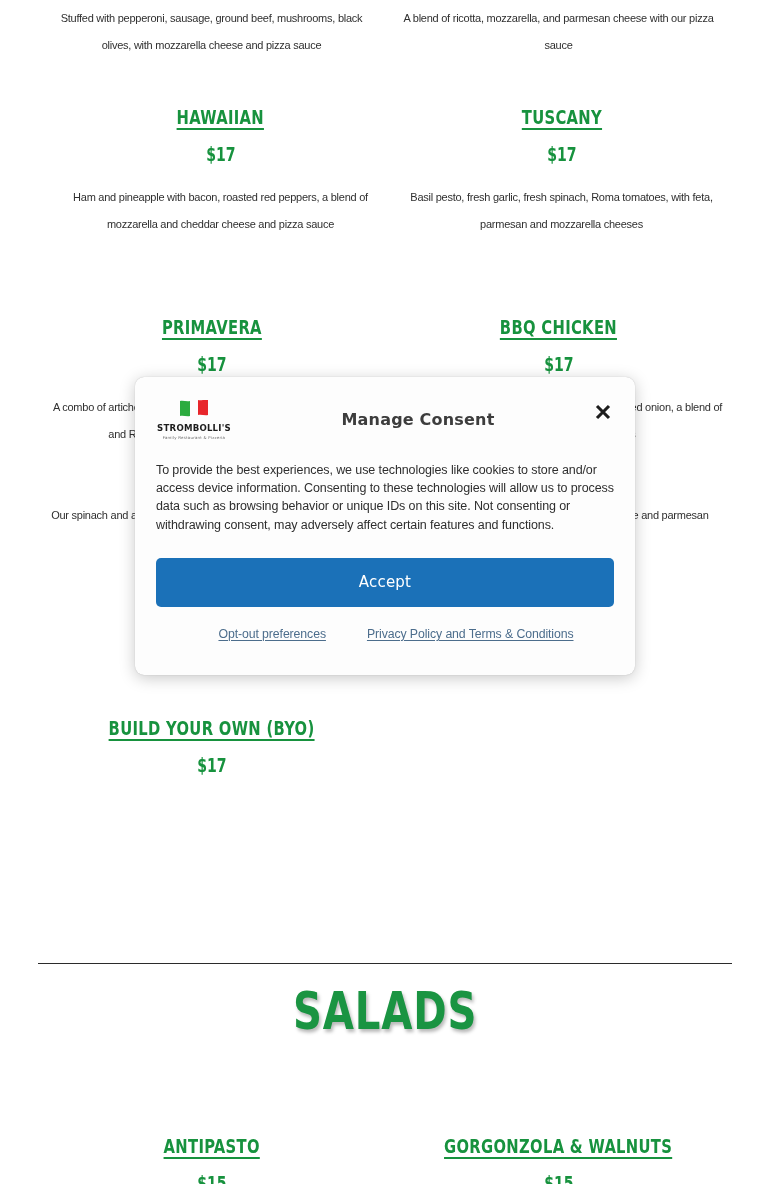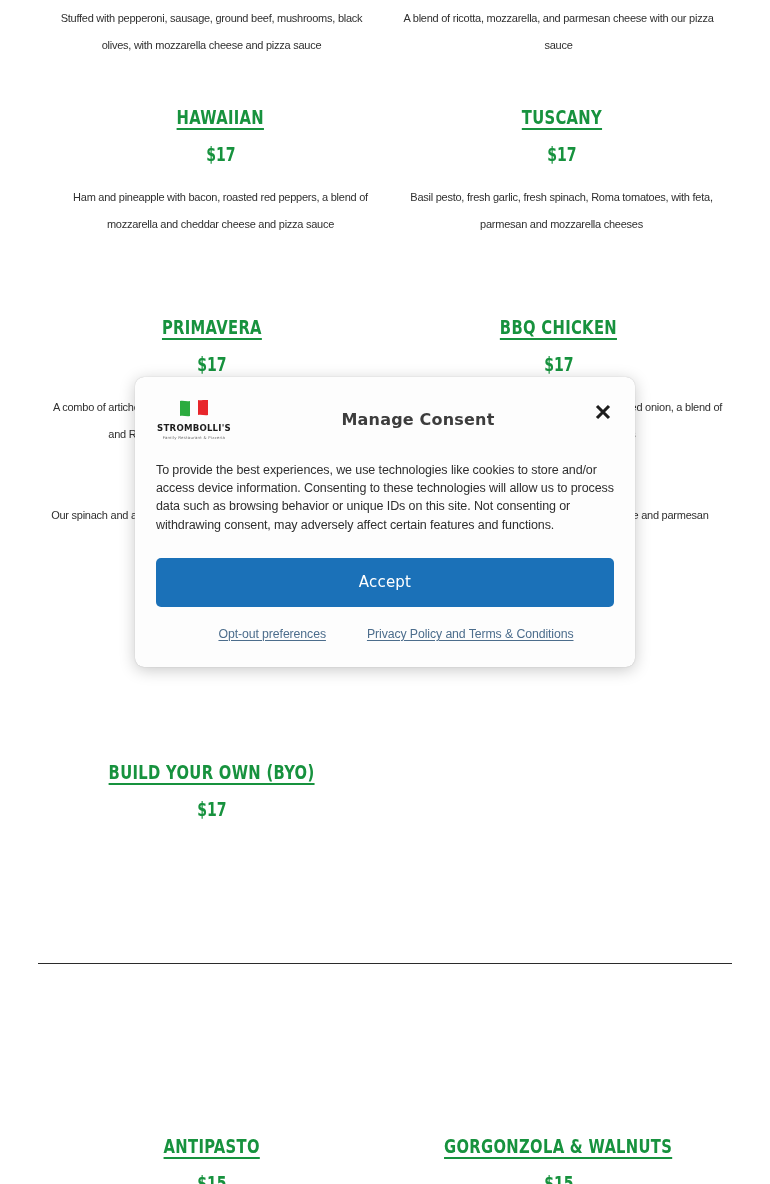--- a/index.html
+++ b/index.html
@@ -72,21 +72,21 @@
 
   
   .row-a { position: absolute; top: -12px; left: 0; right: 0; }
   .row-b { position: absolute; top: 84px; left: 12px; right: 0; margin-top: 21px; }
   .row-c { position: absolute; top: 315px; left: 0; right: 0; }
   .row-d { position: absolute; top: 485px; left: 0; right: 0; }
   .row-e { position: absolute; top: 716px; left: 0; right: 0; }
 
   .row-d .item-desc, .row-c .item-desc { margin-top: 17px; }
 
-  .single-cell { grid-column: 1 / 2; margin-top: 44px; }
+  .single-cell { grid-column: 1 / 2; }
 
   
   .divider {
     position: absolute;
     top: 963px;
     left: 38px;
     width: 694px;
     height: 0;
     border-top: 1.5px solid #2b2b2b;
   }
@@ -114,21 +114,21 @@
     left: 135px;
     top: 377px;
     width: 500px;
     z-index: 50;
   }
 
   .modal {
     background: #fdfdfd;
     border-radius: 9px;
     box-shadow: 0 3px 16px rgba(0,0,0,0.22), 0 0 1px rgba(0,0,0,0.25);
-    padding: 14px 21px 24px 21px;
+    padding: 14px 21px 32px 21px;
     position: relative;
   }
 
   .modal-header {
     display: flex;
     align-items: center;
     min-height: 56px;
   }
 
   .logo {
@@ -288,20 +288,23 @@
       <div class="menu-cell single-cell">
         <a class="item-name" href="#">BUILD YOUR OWN (BYO)</a>
         <div><span class="item-price">$17</span></div>
       </div>
       <div class="menu-cell"></div>
     </div>
   </div>
 
   <div class="divider"></div>
 
+  <div class="section-title">
+    <span>SALADS</span>
+  </div>
 
   <div class="row-salads">
     <div class="menu-grid">
       <div class="menu-cell">
         <a class="item-name" href="#">ANTIPASTO</a>
         <div><span class="item-price">$15</span></div>
       </div>
       <div class="menu-cell">
         <a class="item-name" href="#">GORGONZOLA &amp; WALNUTS</a>
         <div><span class="item-price">$15</span></div>

